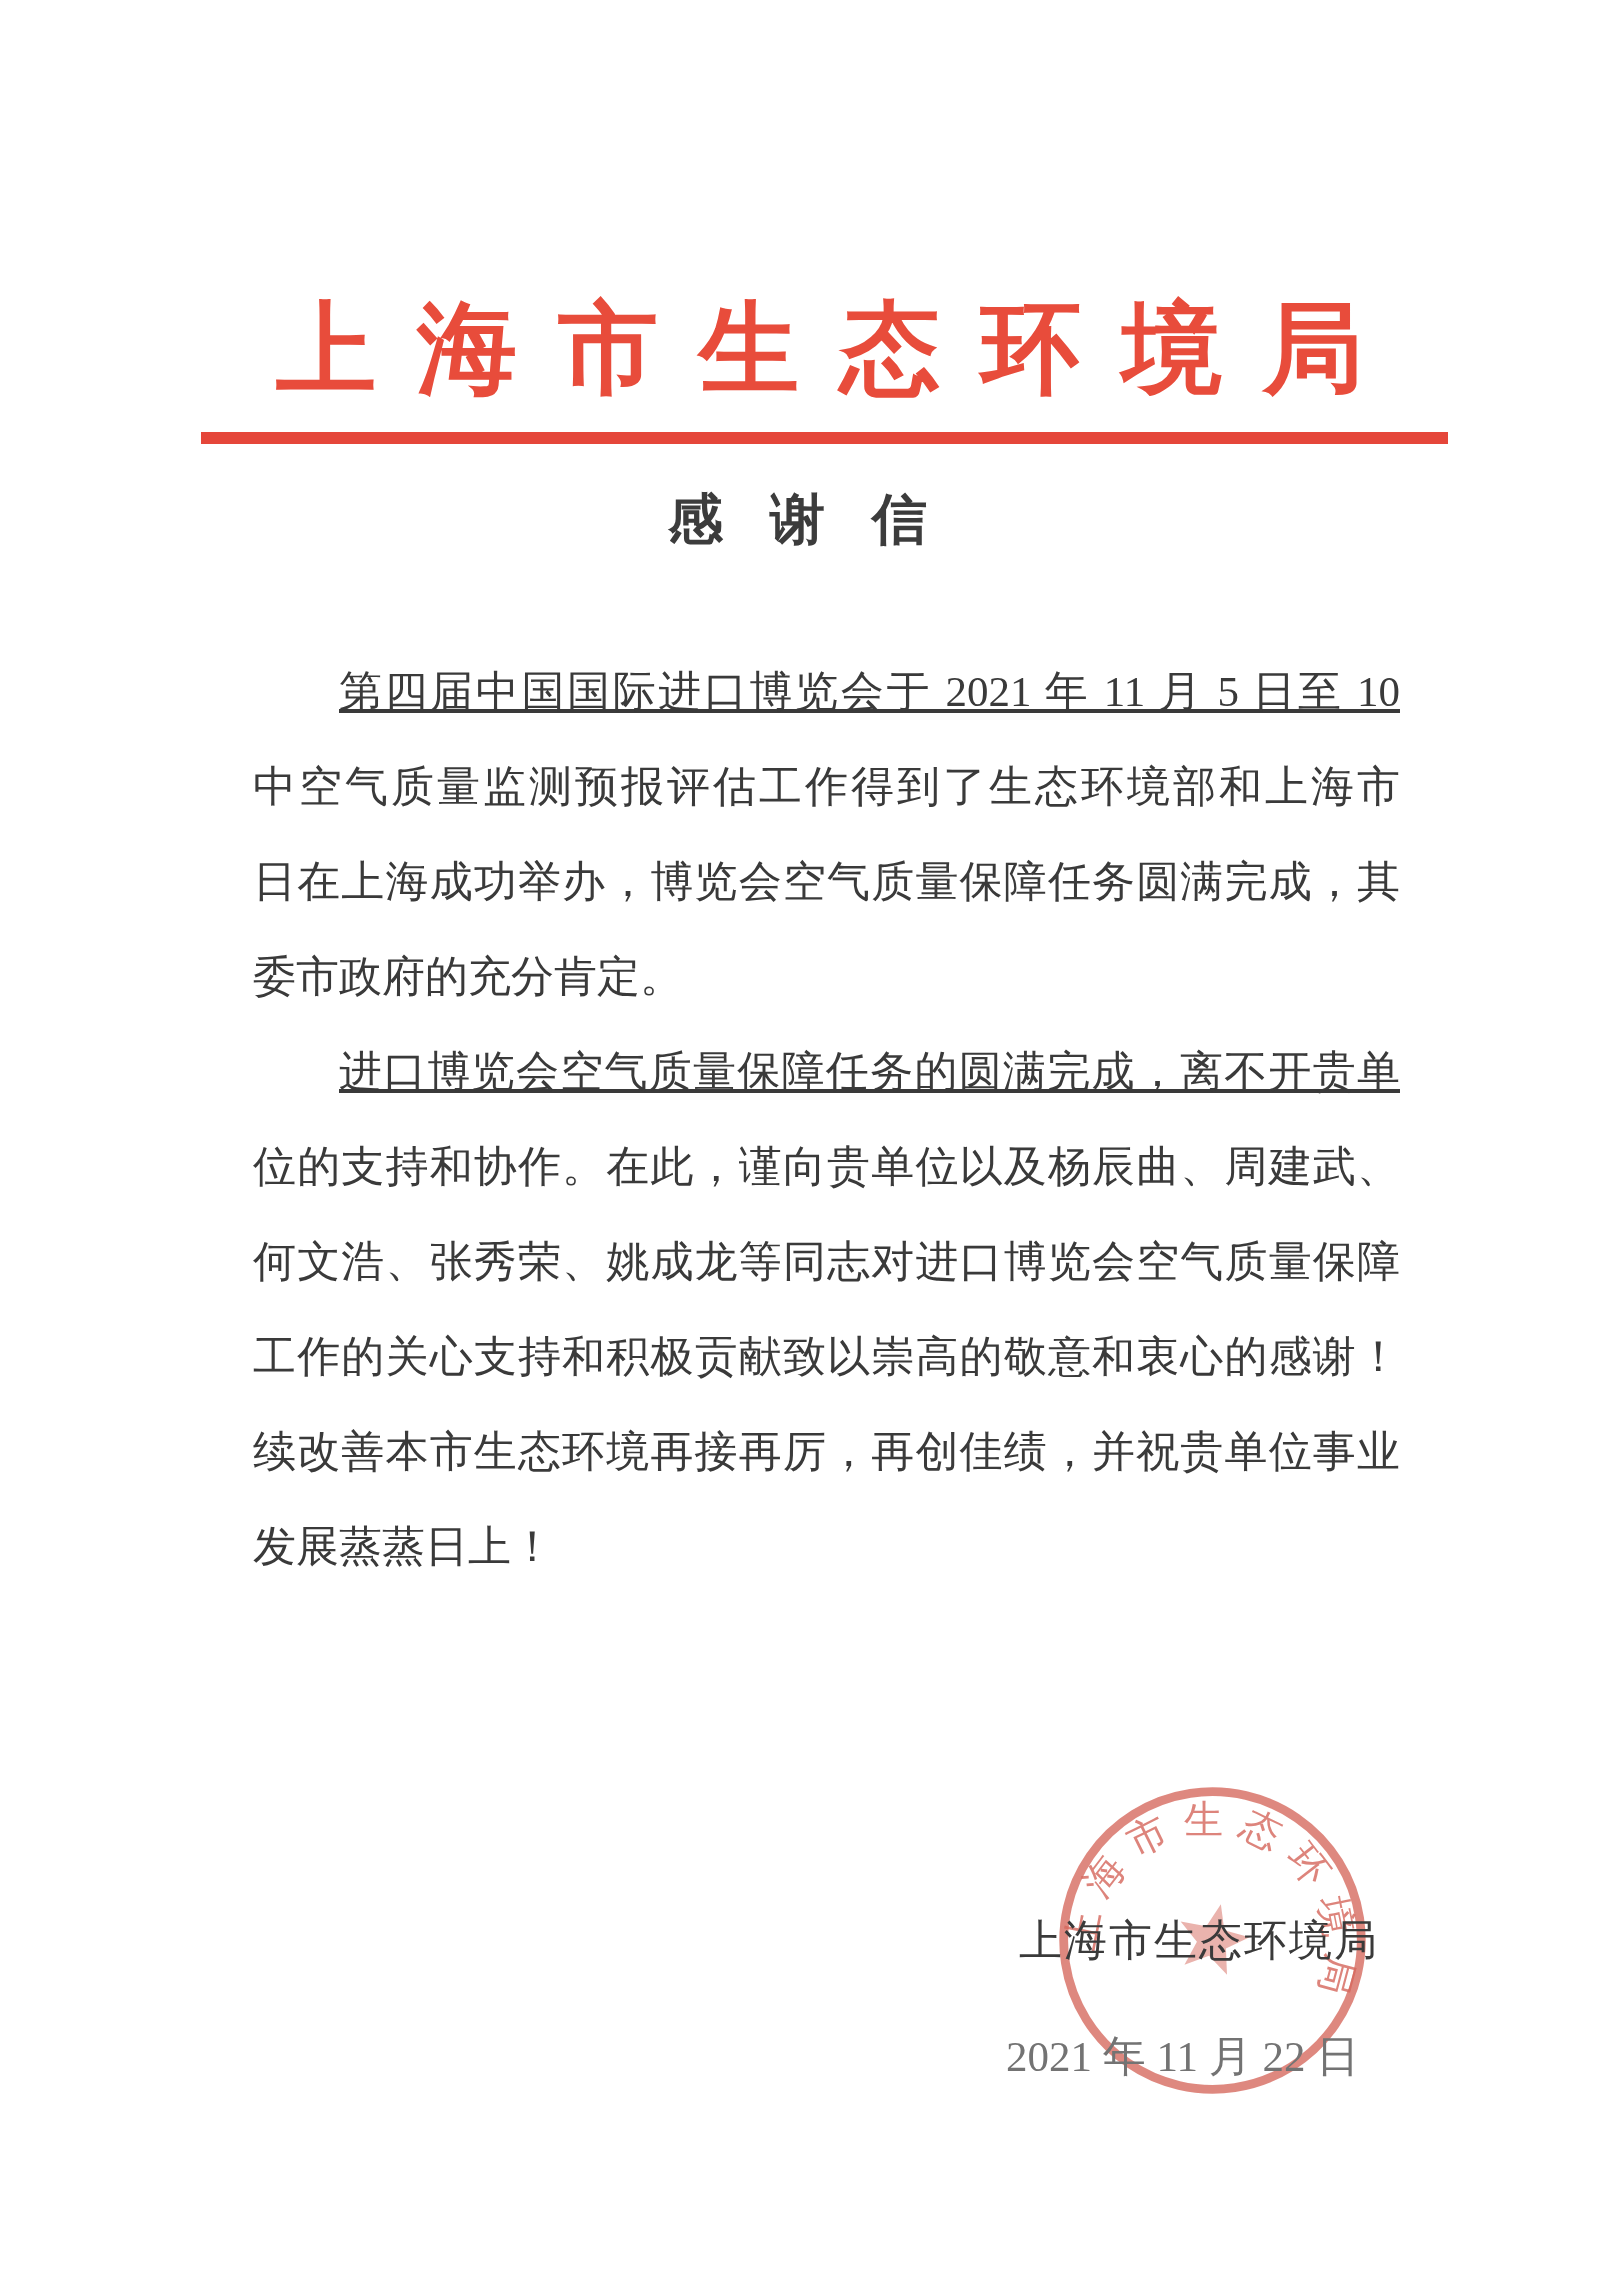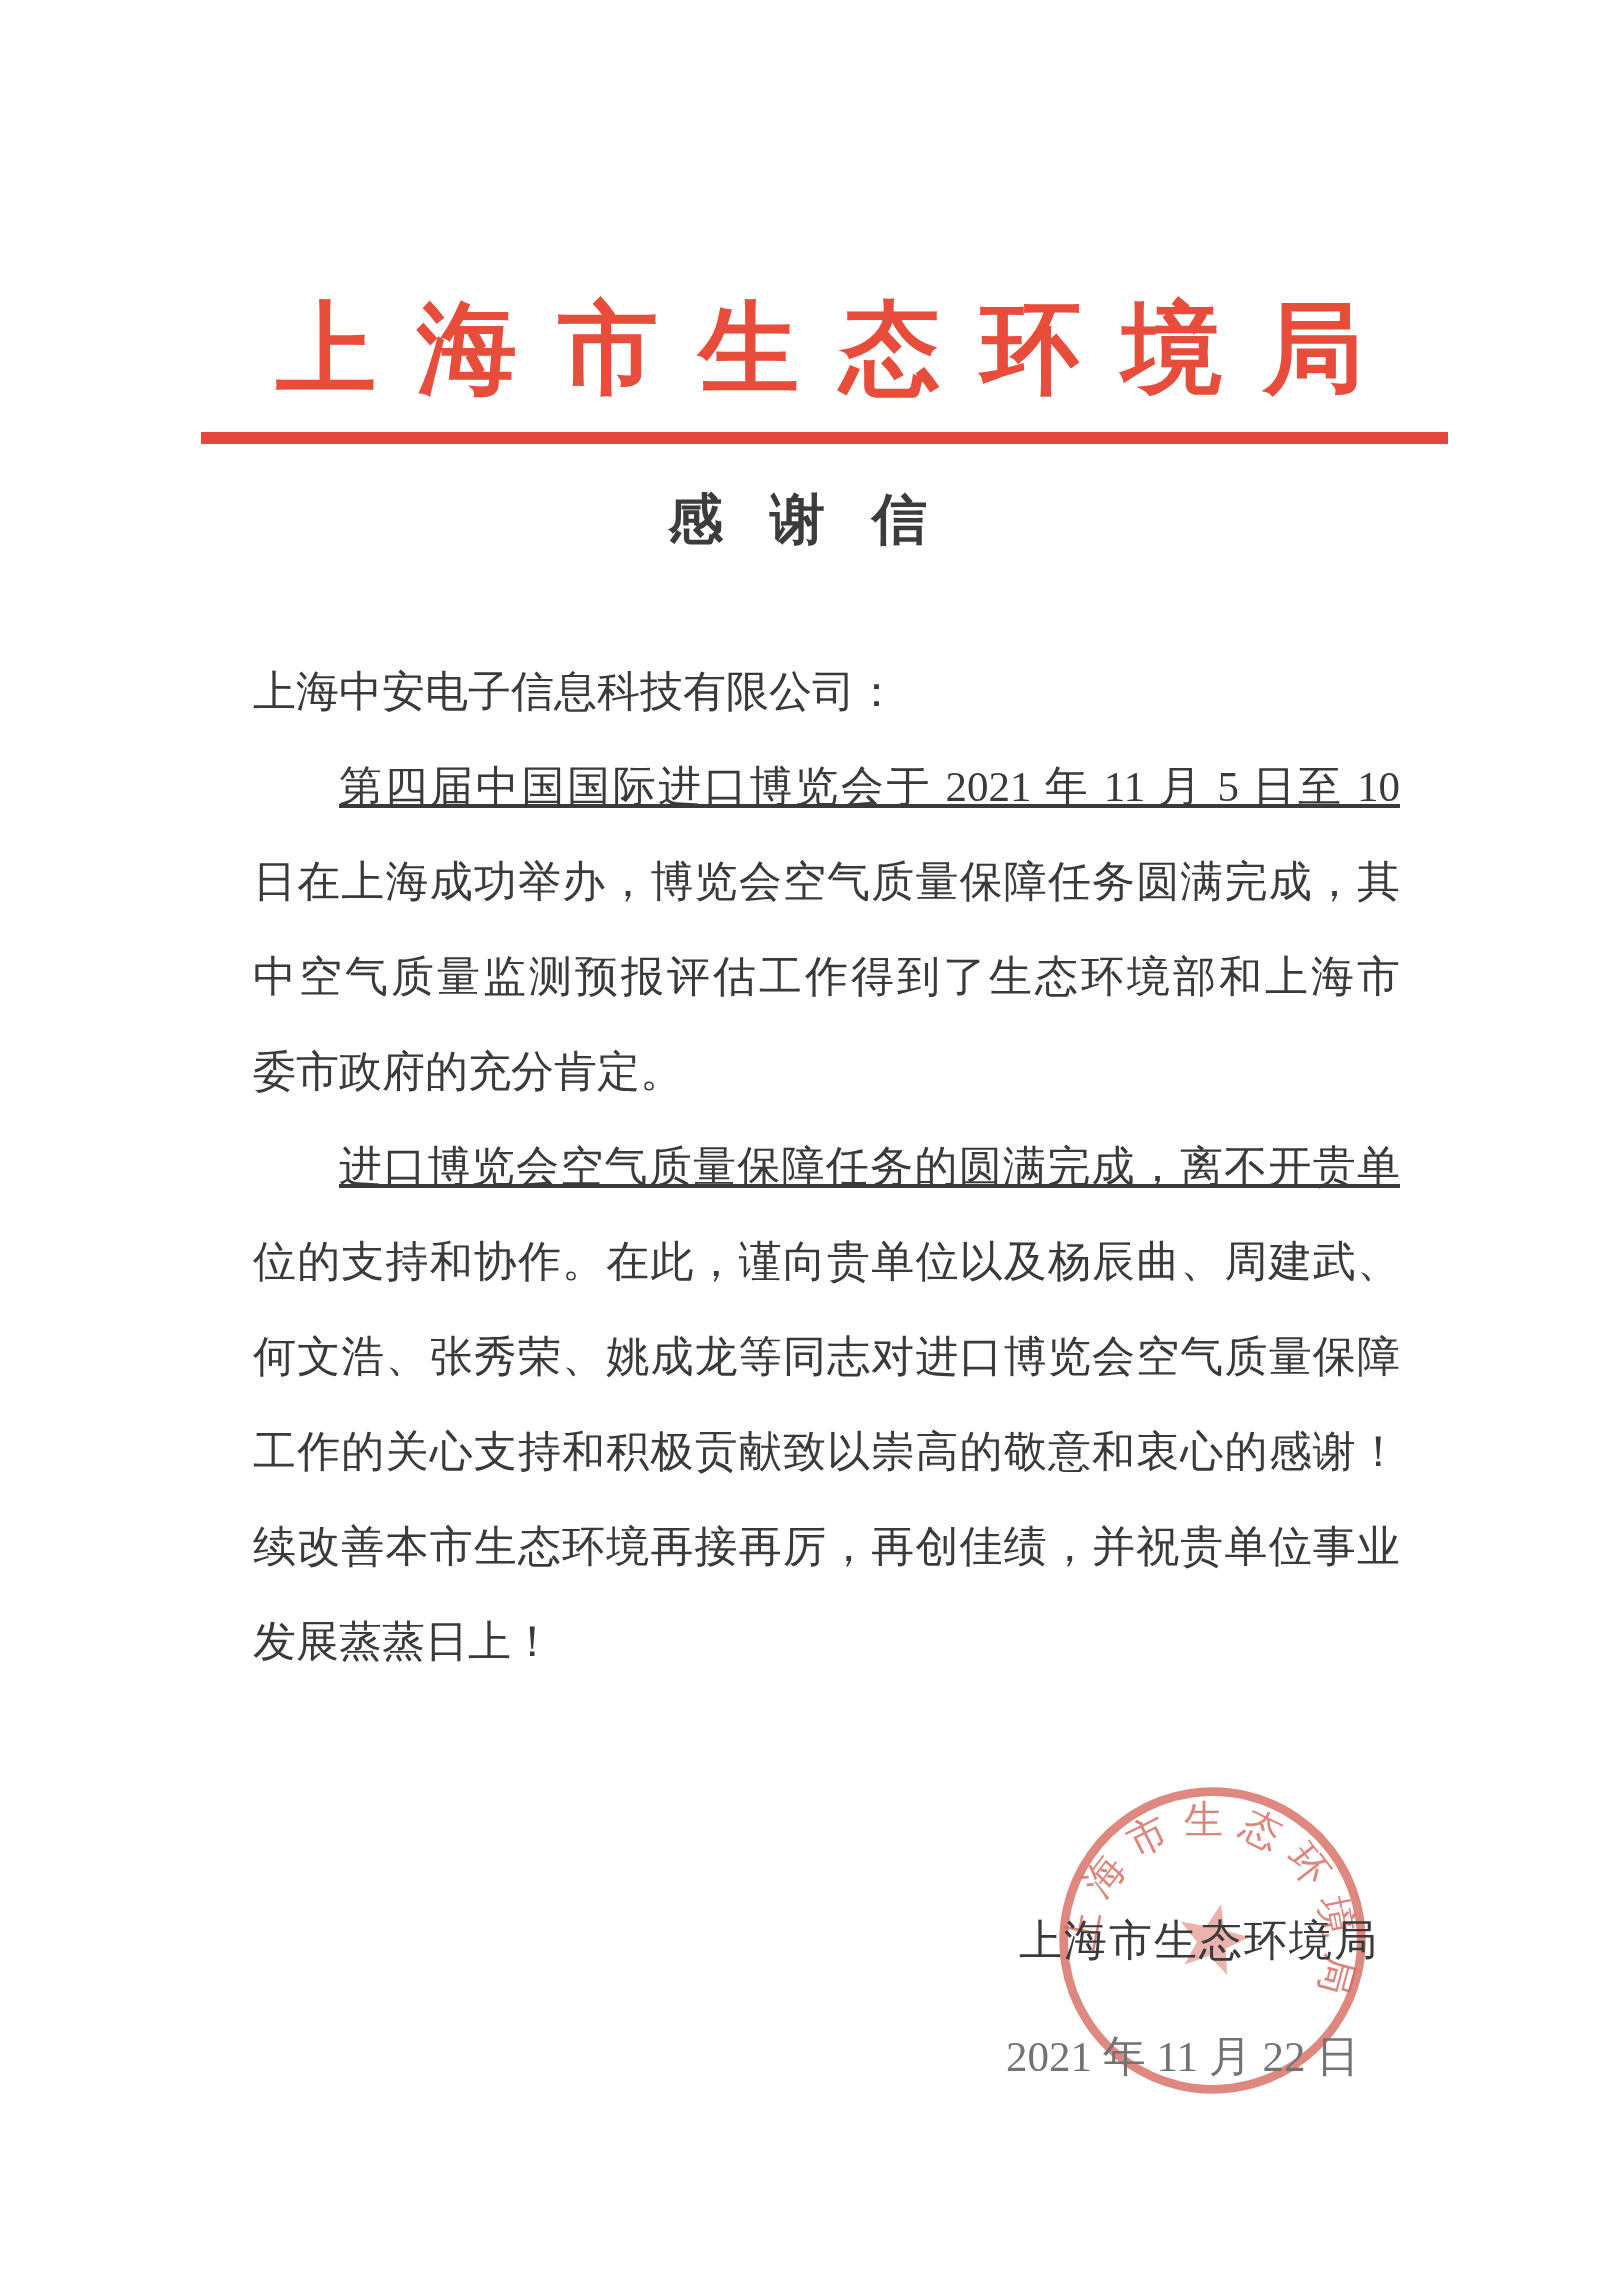--- a/index.html
+++ b/index.html
@@ -78,24 +78,23 @@
 
 <div class="page">
 
   <div class="org-header">上海市生态环境局</div>
 
   <div class="header-rule"></div>
 
   <div class="letter-title">感谢信</div>
 
   <div class="letter-body">
-    <div class="line">上海中安电子信息科技有限公司：</div>
     <div class="line indent fill">第四届中国国际进口博览会于 2021 年 11 月 5 日至 10</div>
+    <div class="line fill">中空气质量监测预报评估工作得到了生态环境部和上海市</div>
     <div class="line fill">日在上海成功举办，博览会空气质量保障任务圆满完成，其</div>
-    <div class="line fill">中空气质量监测预报评估工作得到了生态环境部和上海市</div>
     <div class="line">委市政府的充分肯定。</div>
     <div class="line indent fill">进口博览会空气质量保障任务的圆满完成，离不开贵单</div>
     <div class="line fill">位的支持和协作。在此，谨向贵单位以及杨辰曲、周建武、</div>
     <div class="line fill">何文浩、张秀荣、姚成龙等同志对进口博览会空气质量保障</div>
     <div class="line fill">工作的关心支持和积极贡献致以崇高的敬意和衷心的感谢！</div>
     <div class="line fill">续改善本市生态环境再接再厉，再创佳绩，并祝贵单位事业</div>
     <div class="line">发展蒸蒸日上！</div>
   </div>
 
   <svg class="seal" viewBox="-165 -165 330 330" xmlns="http://www.w3.org/2000/svg">

